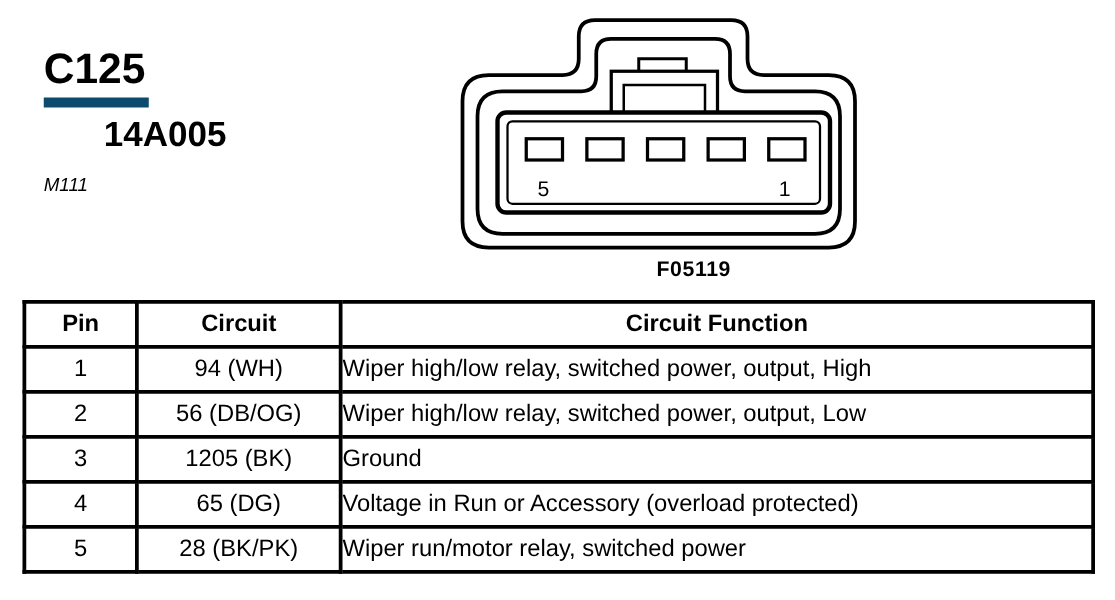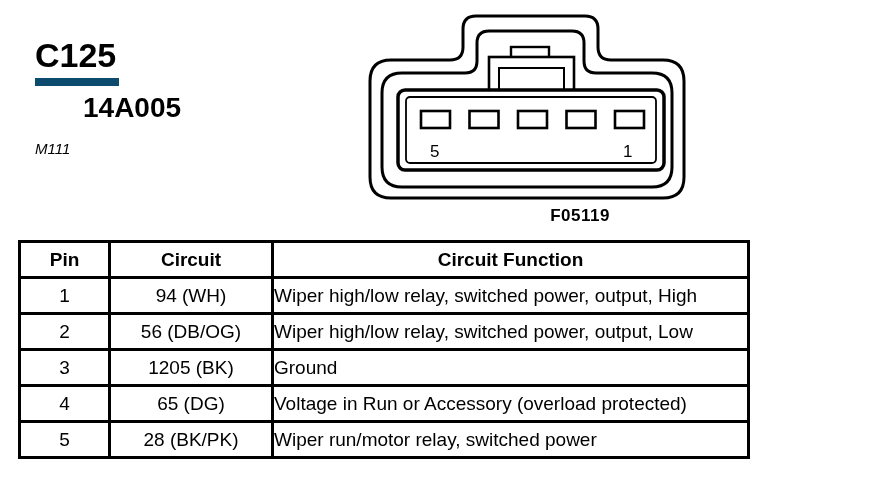--- a/index.html
+++ b/index.html
@@ -26,30 +26,30 @@
     font-size: 28px; font-weight: bold; margin-left: 48px;
   }
   .component-block {
     left: 35px; top: 137px;
     font-size: 15px; line-height: 23px; font-style: italic;
   }
 
   
   .connector-svg { left: 350px; top: 8px; }
   .figure-caption {
-    left: 490px; top: 206px; width: 180px;
+    left: 465px; top: 206px; width: 180px;
     text-align: center;
     font-size: 17px; font-weight: bold; letter-spacing: 0.5px;
   }
 
   
   table.pinout {
     position: absolute;
     left: 18px; top: 240px;
-    width: 732px;
+    width: 858px;
     border-collapse: collapse;
     table-layout: fixed;
     font-size: 19px;
   }
   table.pinout th, table.pinout td {
     border: 3px solid #000;
     height: 33px;
     padding: 0;
     background: #fff;
     overflow: hidden;

